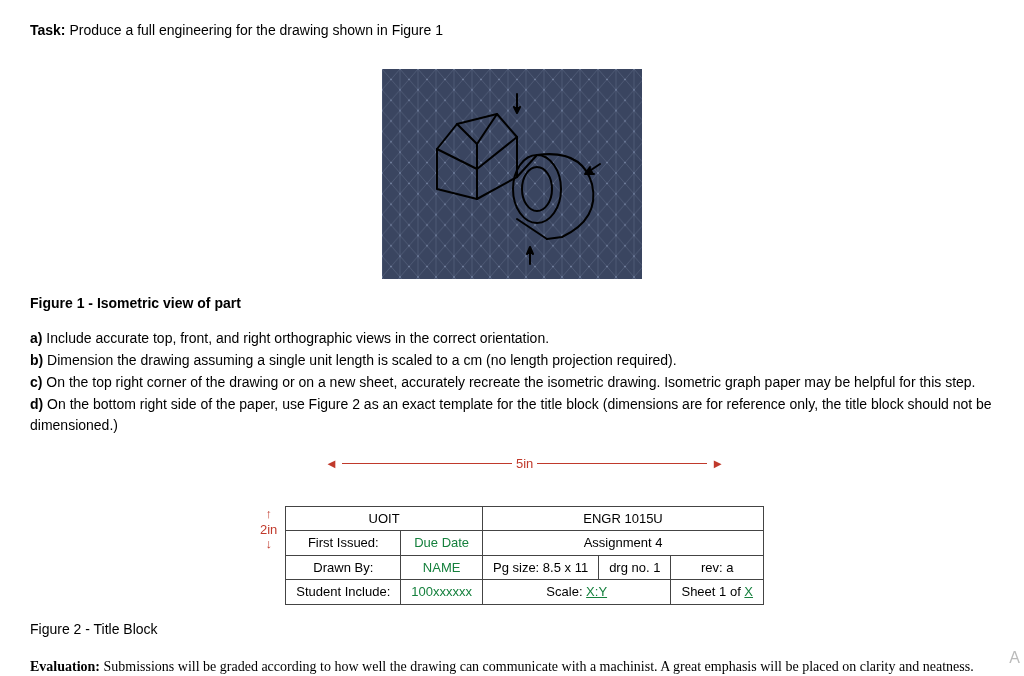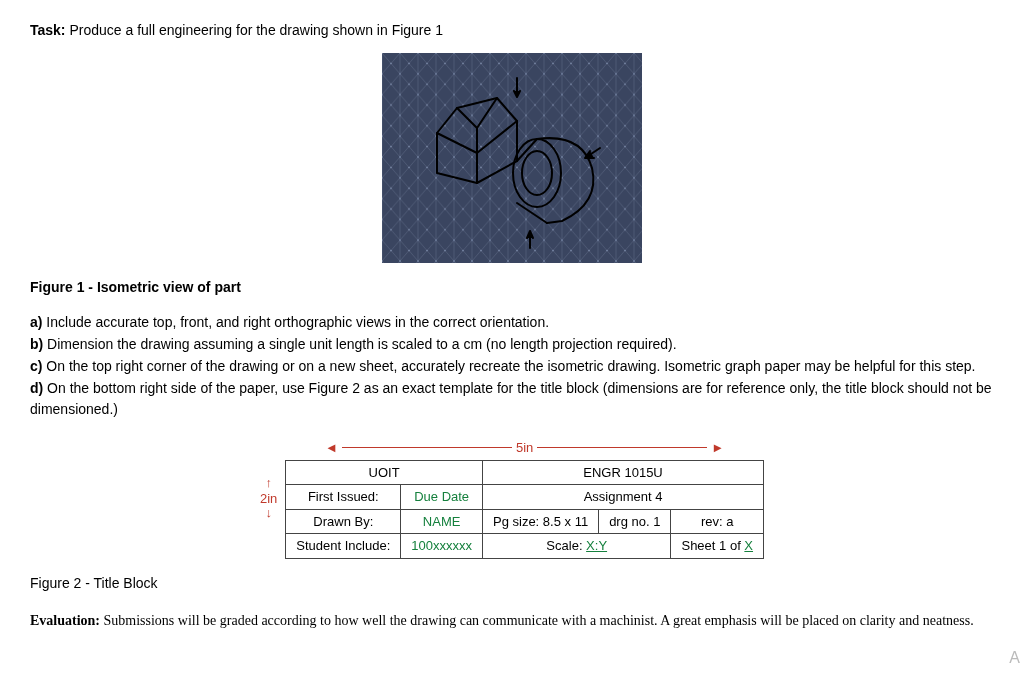--- a/index.html
+++ b/index.html
@@ -5,21 +5,21 @@
   body {
     font-family: Arial, Helvetica, sans-serif;
     font-size: 14px;
     color: #000;
     margin: 0;
     padding: 20px 30px;
     background: #fff;
     line-height: 1.5;
   }
   .bold { font-weight: bold; }
-  .task-line { margin-bottom: 12px; }
+  .task-line { margin-bottom: 28px; }
   .figure-container {
     text-align: center;
     margin: 10px 0 8px 0;
   }
   .iso-image {
     width: 260px;
     height: 210px;
     background: #3a4560;
     display: inline-block;
     position: relative;
@@ -61,20 +61,21 @@
   }
   .dim-h .line {
     display: inline-block;
     height: 0;
     border-top: 1px solid #c0392b;
     width: 170px;
   }
   table.title-block {
     border-collapse: collapse;
     font-size: 13px;
+    margin-top: 30px;
   }
   table.title-block td {
     border: 1px solid #444;
     padding: 2px 10px;
     text-align: center;
     white-space: nowrap;
   }
   .tb-label { text-align: right; padding-right: 6px; }
   .tb-blue { color: #15803d; }
   .tb-under { text-decoration: underline; }

